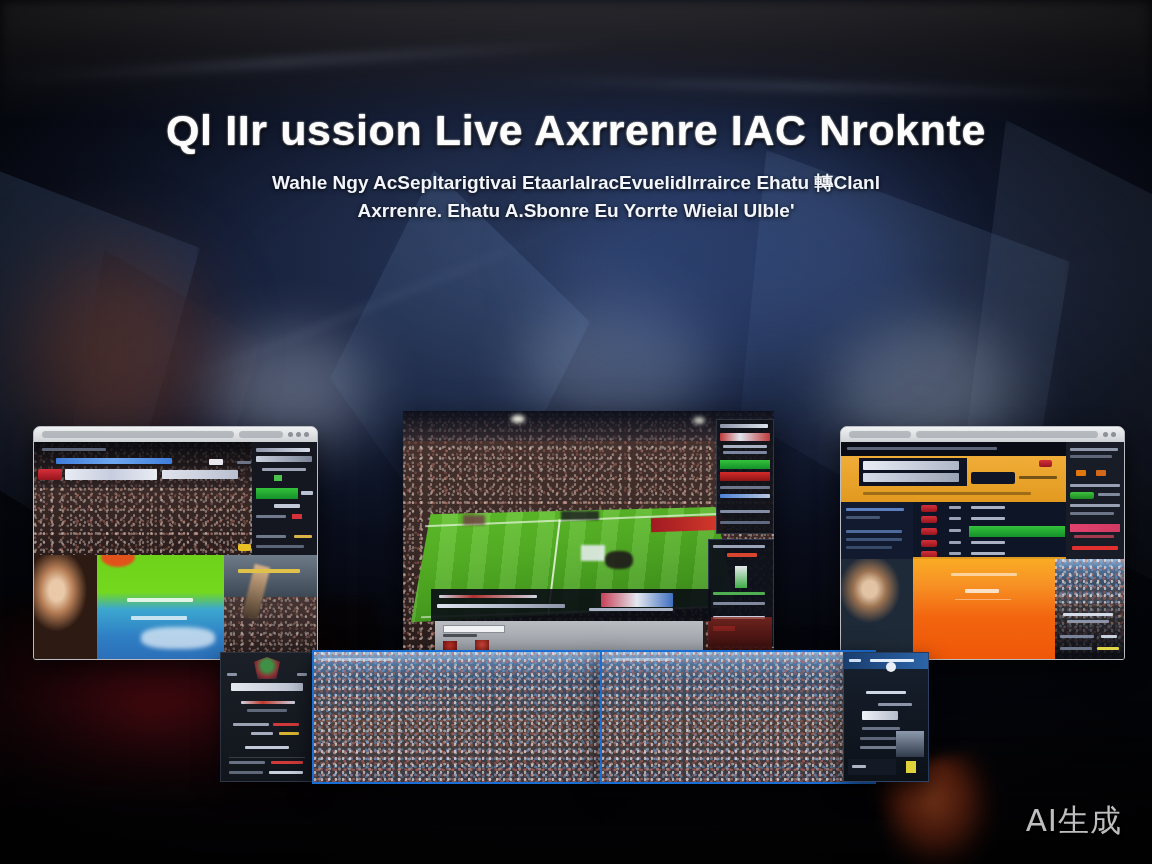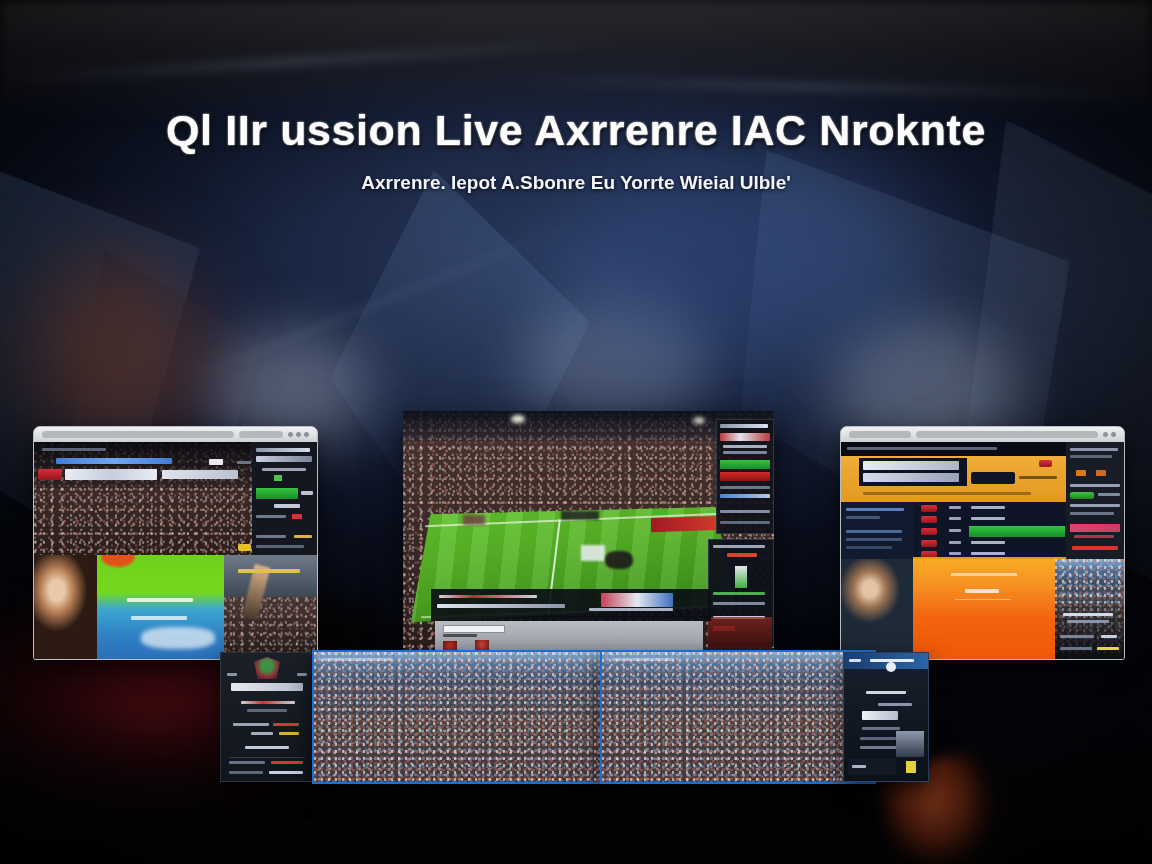--- a/index.html
+++ b/index.html
@@ -125,21 +125,22 @@
 
   <div class="bg-spotlight" style="left:210px;top:330px;width:160px;height:120px;background:rgba(225,236,255,.30);"></div>
   <div class="bg-spotlight" style="left:520px;top:300px;width:190px;height:130px;background:rgba(215,230,255,.24);"></div>
   <div class="bg-spotlight" style="left:830px;top:320px;width:190px;height:140px;background:rgba(225,238,255,.26);"></div>
   <div class="bg-glow" style="left:20px;top:250px;width:180px;height:200px;background:rgba(150,70,35,.42);"></div>
   <div class="bg-glow" style="left:560px;top:150px;width:360px;height:220px;background:rgba(60,90,160,.32);"></div>
 
   <div class="titles">
     <div class="title-main">Ql IIr ussion Live Axrrenre IAC Nroknte</div>
     <div class="title-sub">
-      <div>Axrrenre. Iepot A.Sbonre Eu Yorrte Wieial Ulble'</div>
+      <div>Wahle Ngy AcSepltarigtivai EtaarlalracEvuelidlrrairce Ehatu 轉Clanl</div>
+      <div>Axrrenre. Ehatu A.Sbonre Eu Yorrte Wieial Ulble'</div>
     </div>
   </div>
 
   <div class="collage">
 
     <div class="panel laptop" style="left:33px;top:426px;width:283px;height:232px;">
       <div class="laptop-bar">
         <div class="url-pill"></div>
         <div class="url-pill sm"></div>
         <div class="win-dots">
@@ -412,13 +413,14 @@
       <div style="position:absolute;left:62px;top:108px;width:10px;height:12px;background:#e0d23a;"></div>
     </div>
 
   </div>
 
   <div class="fg-dark-left"></div>
   <div class="fg-dark-bottom"></div>
   <div class="fg-hand"></div>
   <div class="bg-vig"></div>
 
+  <div class="wm">AI生成</div>
 </div>
 
 </body></html>

